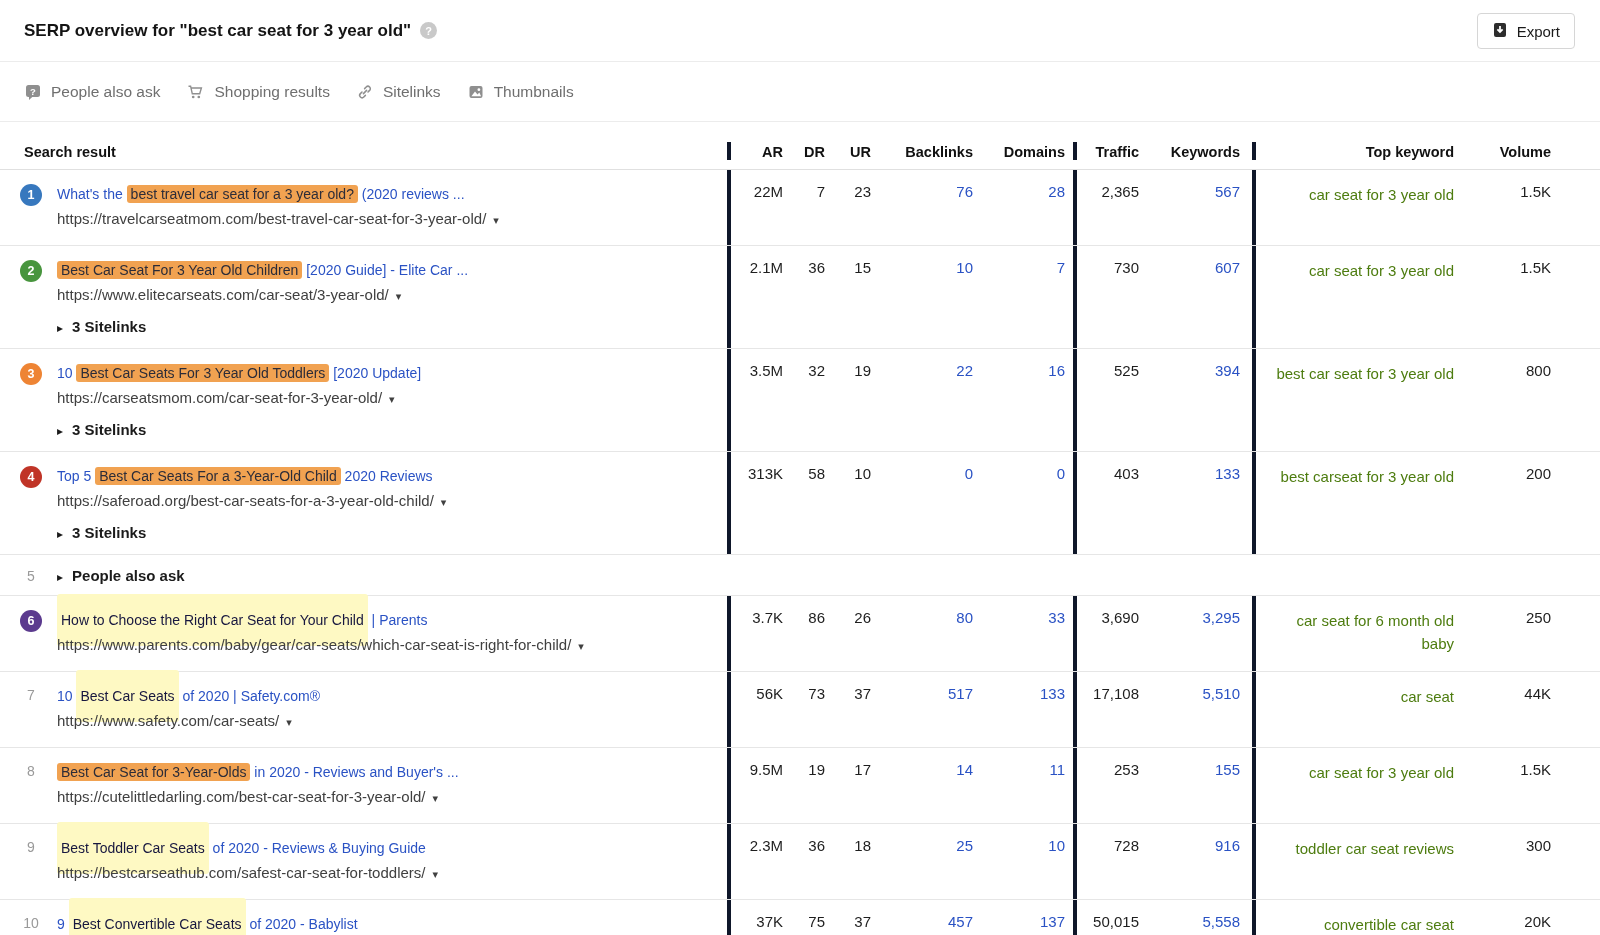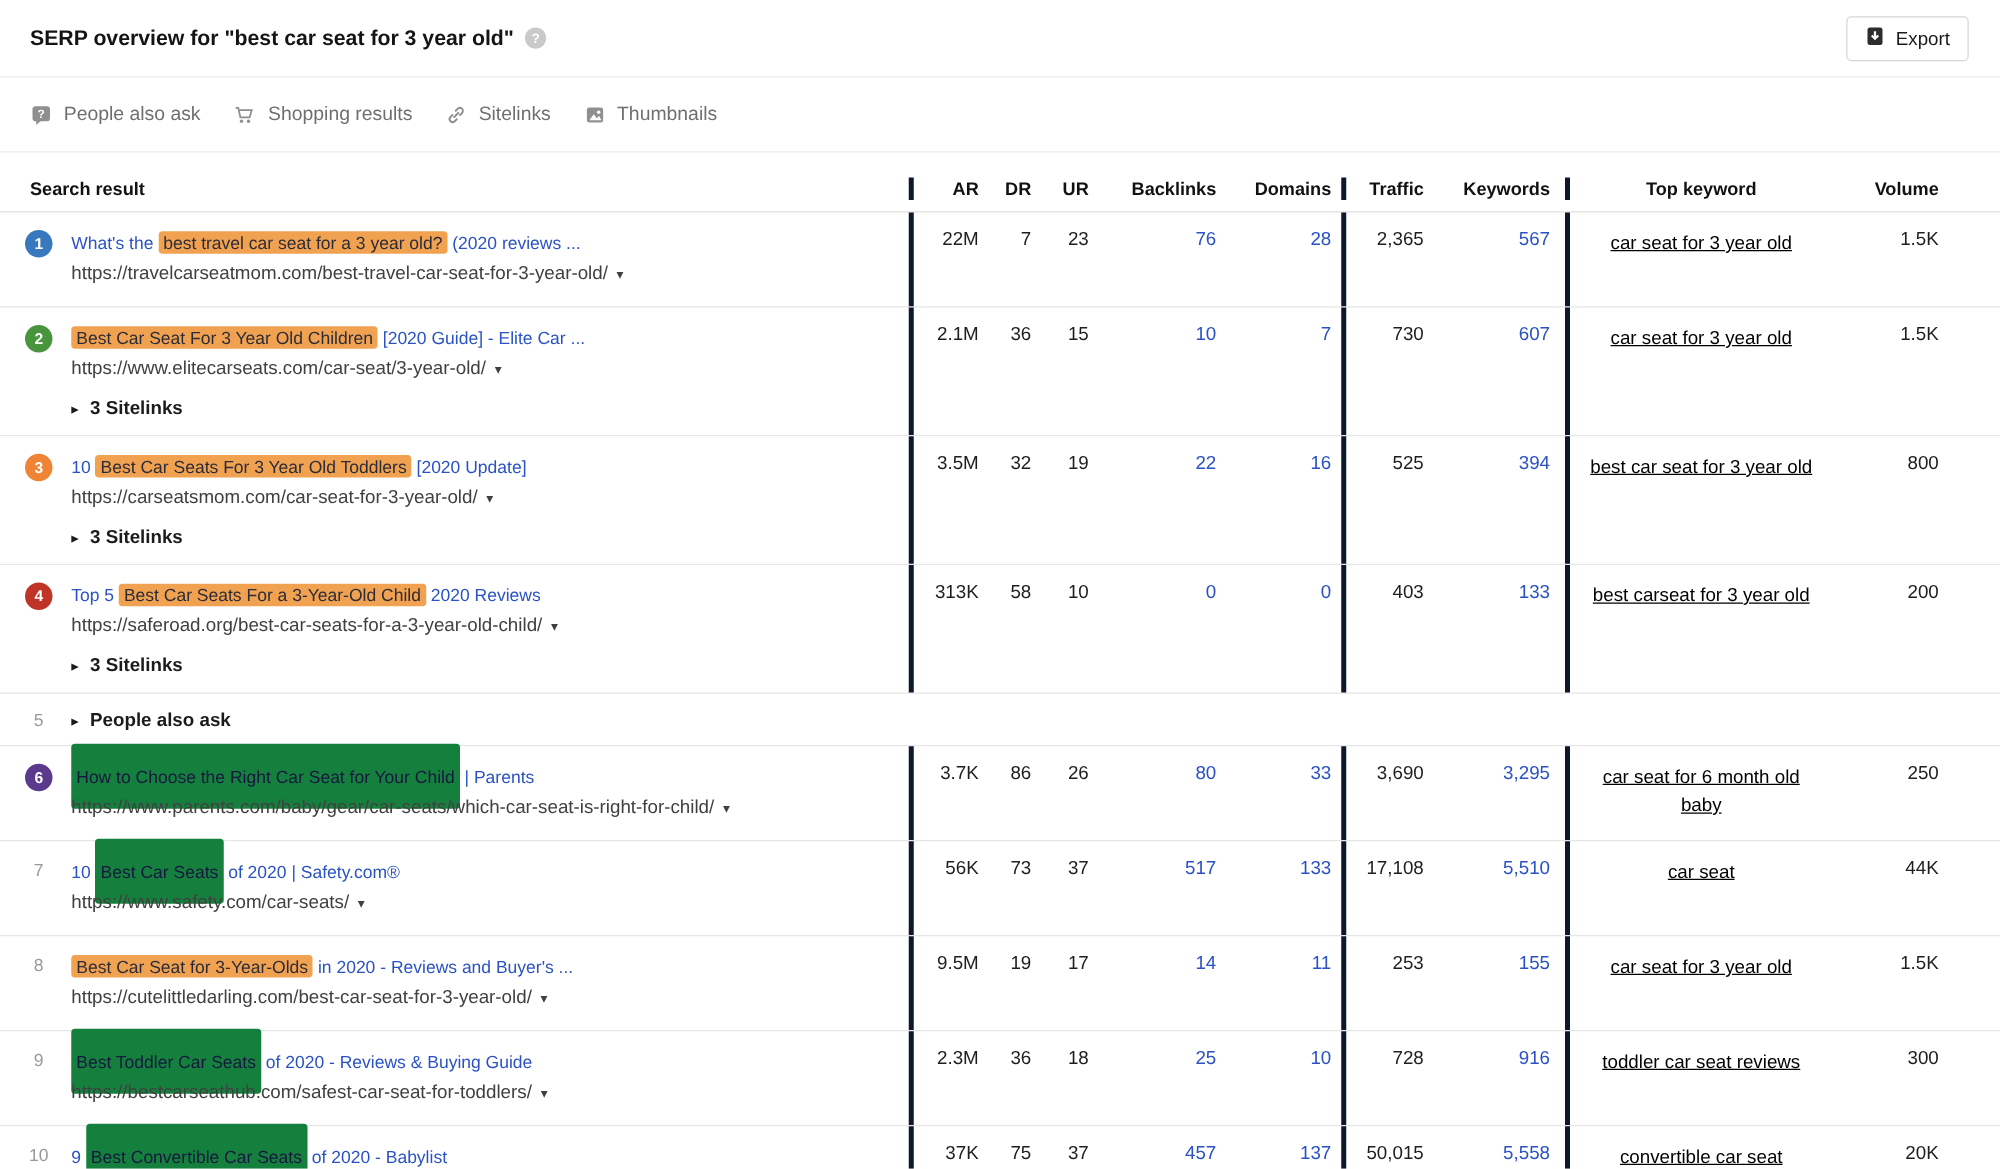--- a/index.html
+++ b/index.html
@@ -22,36 +22,36 @@
   .grid-row { display:grid; grid-template-columns:727px 56px 42px 46px 110px 92px 90px 89px 212px 119px; }
   .thead { height:48px; align-items:center; border-bottom:1px solid #e0e0e0; font-weight:700; font-size:14.5px; color:#111; }
   .thead .hc { padding-top:2px;margin-top:11px; }
   .c-search { padding-left:24px; }
   .num { text-align:right; }
   .bl { border-left:4px solid #0f172a; }
   .pr8  { padding-right:8px; }
   .pr12 { padding-right:12px; }
   .pr24 { padding-right:24px; }
   .pr32 { padding-right:32px; }
-  .kwcell { padding-left:12px; padding-right:10px; text-align:center; }
+  .kwcell { padding-left:12px; padding-right:10px; text-align:right; }
 
   .trow { border-bottom:1px solid #e6e6e6; }
   .trow .cell { padding-top:13px; padding-bottom:13px; font-size:15px; }
   .search-cell { display:flex; gap:15px; padding:13px 12px 13px 20px; }
   .badge { flex:0 0 22px; width:22px; height:22px; border-radius:50%; color:#fff; font-size:12.5px; font-weight:700; display:flex; align-items:center; justify-content:center; margin-top:1px; }
   .rownum { flex:0 0 22px; width:22px; text-align:center; color:#999; font-size:14px; padding-top:2px; }
   .rtitle { font-size:14px; line-height:23px; color:#2a52c4; cursor:pointer; }
   .hl-orange { background:#f1a251; color:#2c2c38; border-radius:3px; padding:1px 4px; }
-  .hl-blue   { background:#15803d; color:#17173f; border-radius:3px; padding:18px 4px; }
+  .hl-blue   { background:#fef9c3; color:#17173f; border-radius:3px; padding:18px 4px; }
   .rurl { font-size:15px; line-height:23px; color:#404040; margin-top:1px; }
   .rurl .caret { font-size:11px; margin-left:7px; cursor:pointer; }
   .sitelinks { margin-top:10px; font-size:15px; font-weight:700; color:#1b1b1b; cursor:pointer; }
   .sitelinks .tri { font-size:12px; margin-right:9px; }
   .blue { color:#2a52c4; cursor:pointer; }
-  .kwlink { color:#000000; font-size:15px; line-height:23px; cursor:pointer; display:inline-block;text-decoration:underline; }
+  .kwlink { color:#4d7c0f; font-size:15px; line-height:23px; cursor:pointer; display:inline-block; }
 
   .feature-row { border-bottom:1px solid #e6e6e6; display:flex; gap:15px; padding:11px 12px 11px 20px; align-items:baseline; }
   .feature-label { font-size:15px; font-weight:700; color:#1b1b1b; cursor:pointer; }
   .feature-label .tri { font-size:12px; margin-right:9px; }
 </style>
 </head>
 <body>
 
 <div class="app">
 

